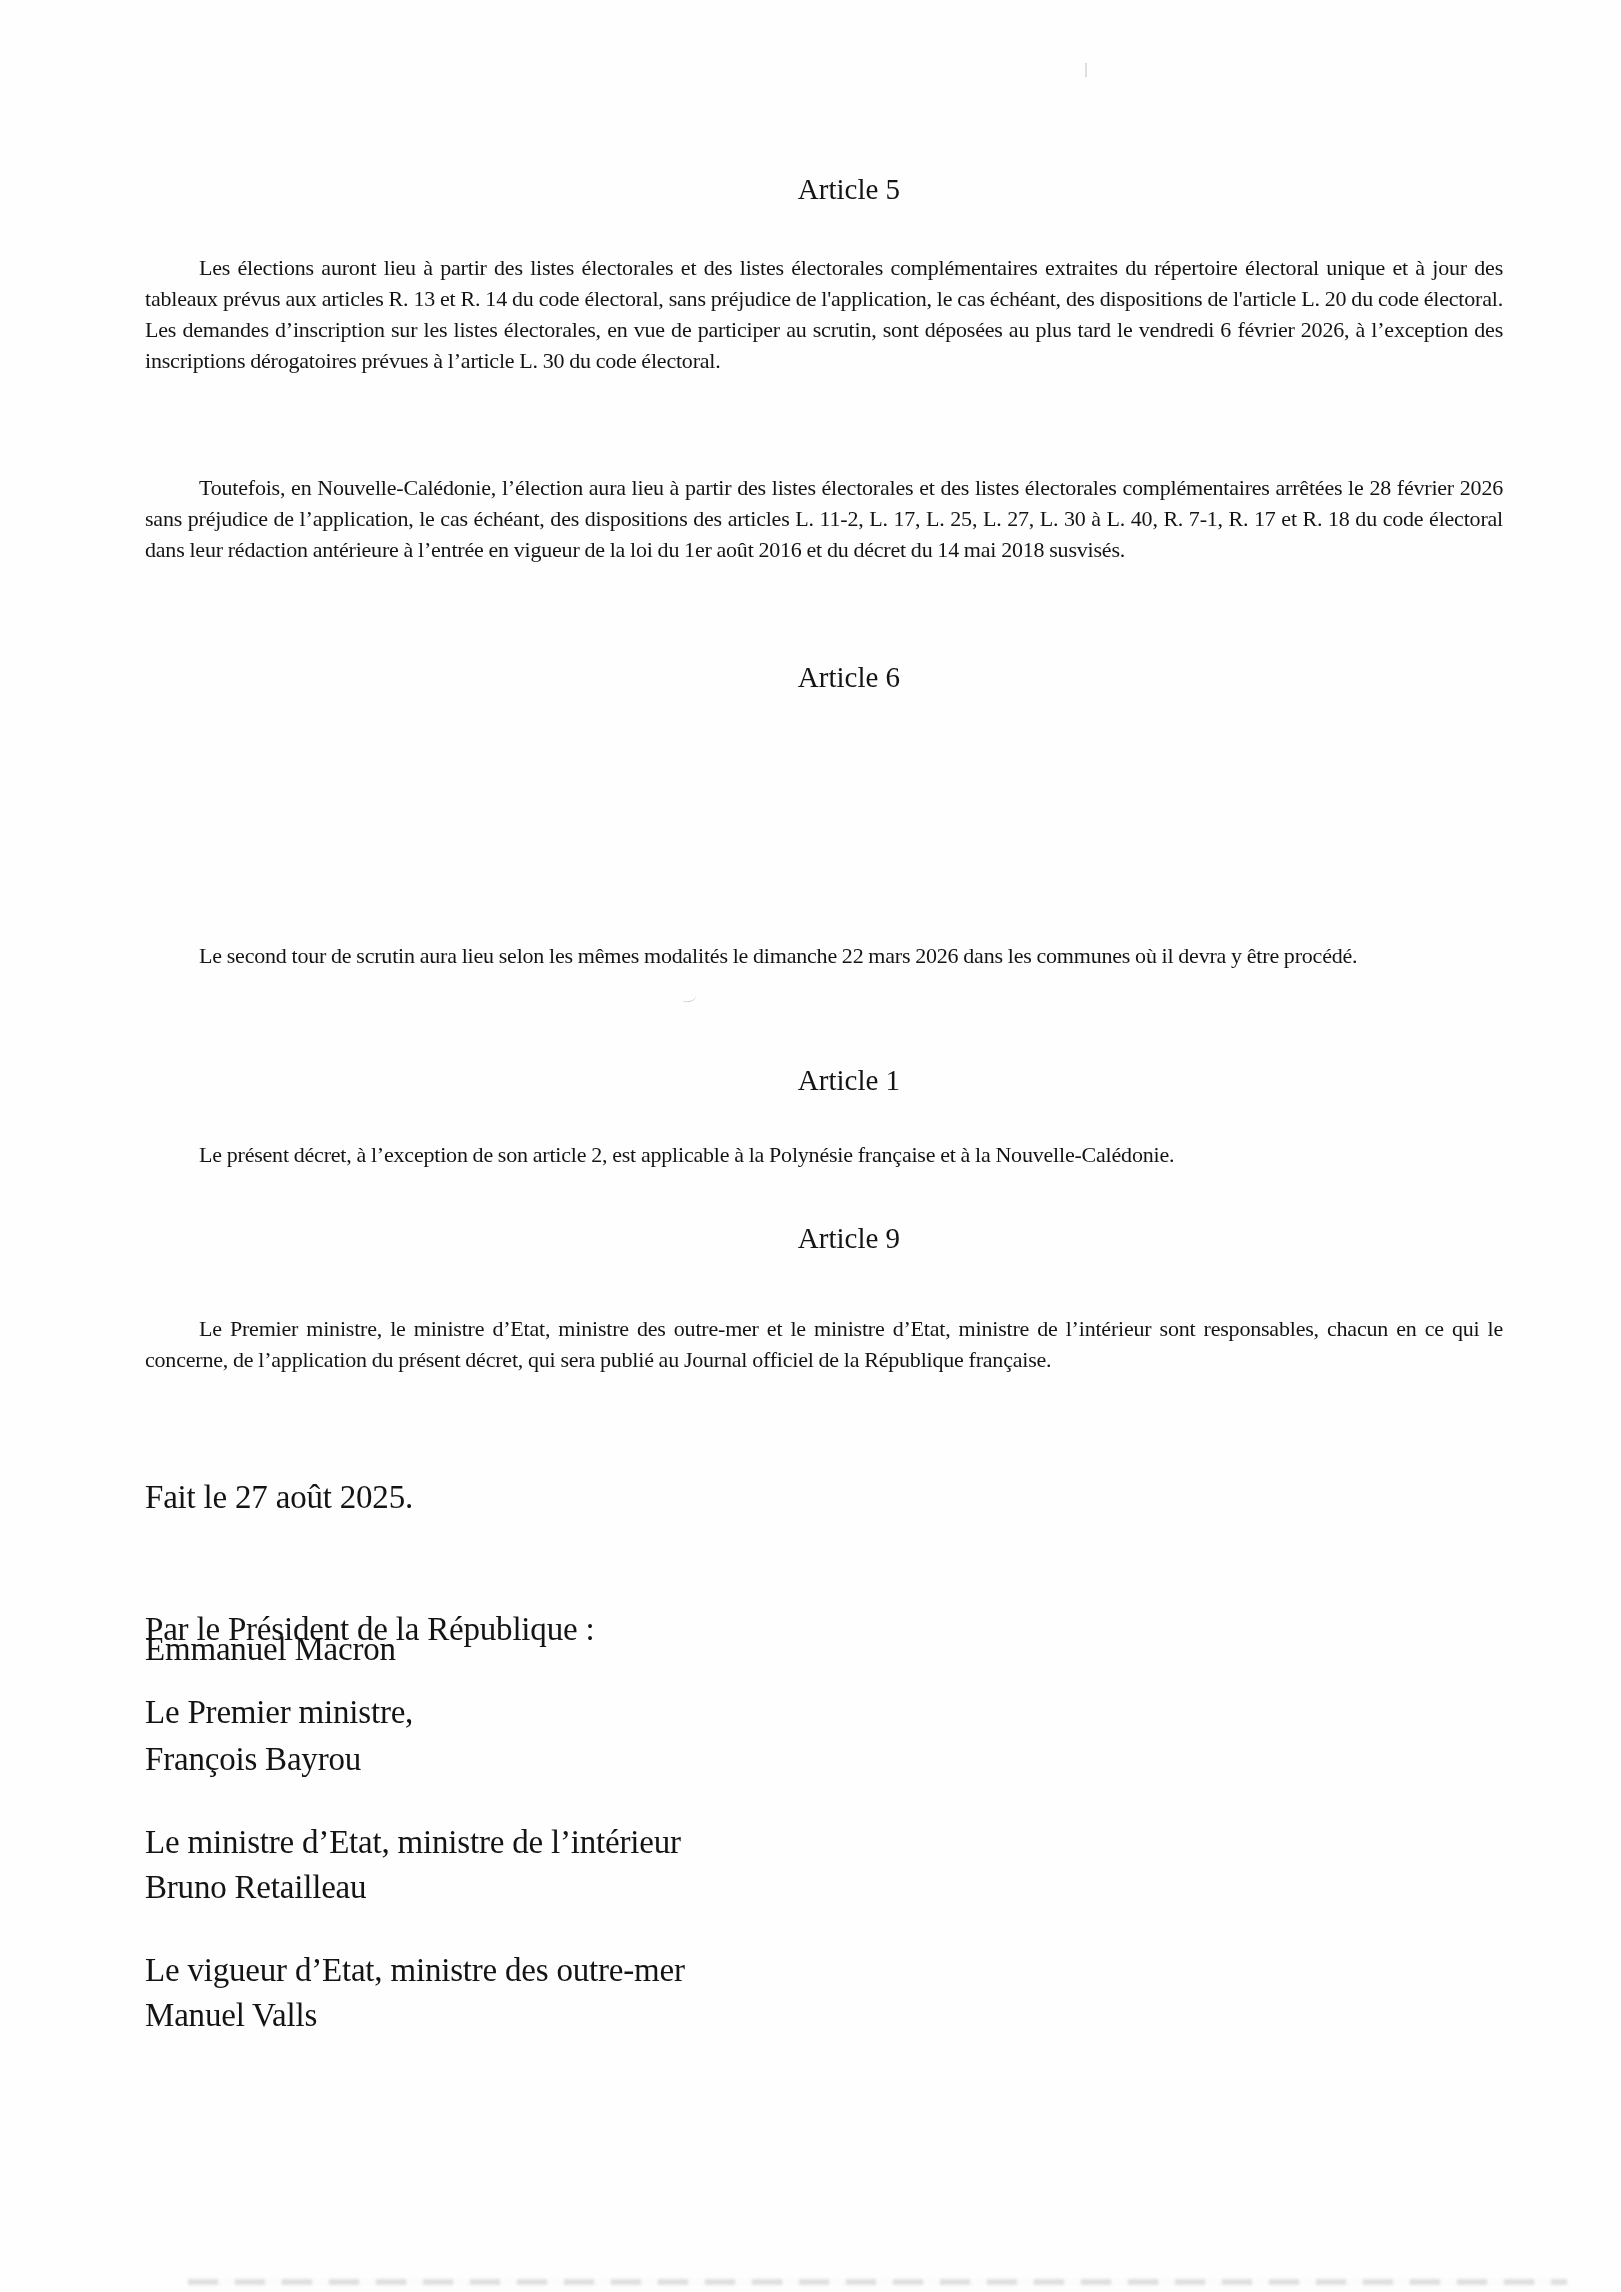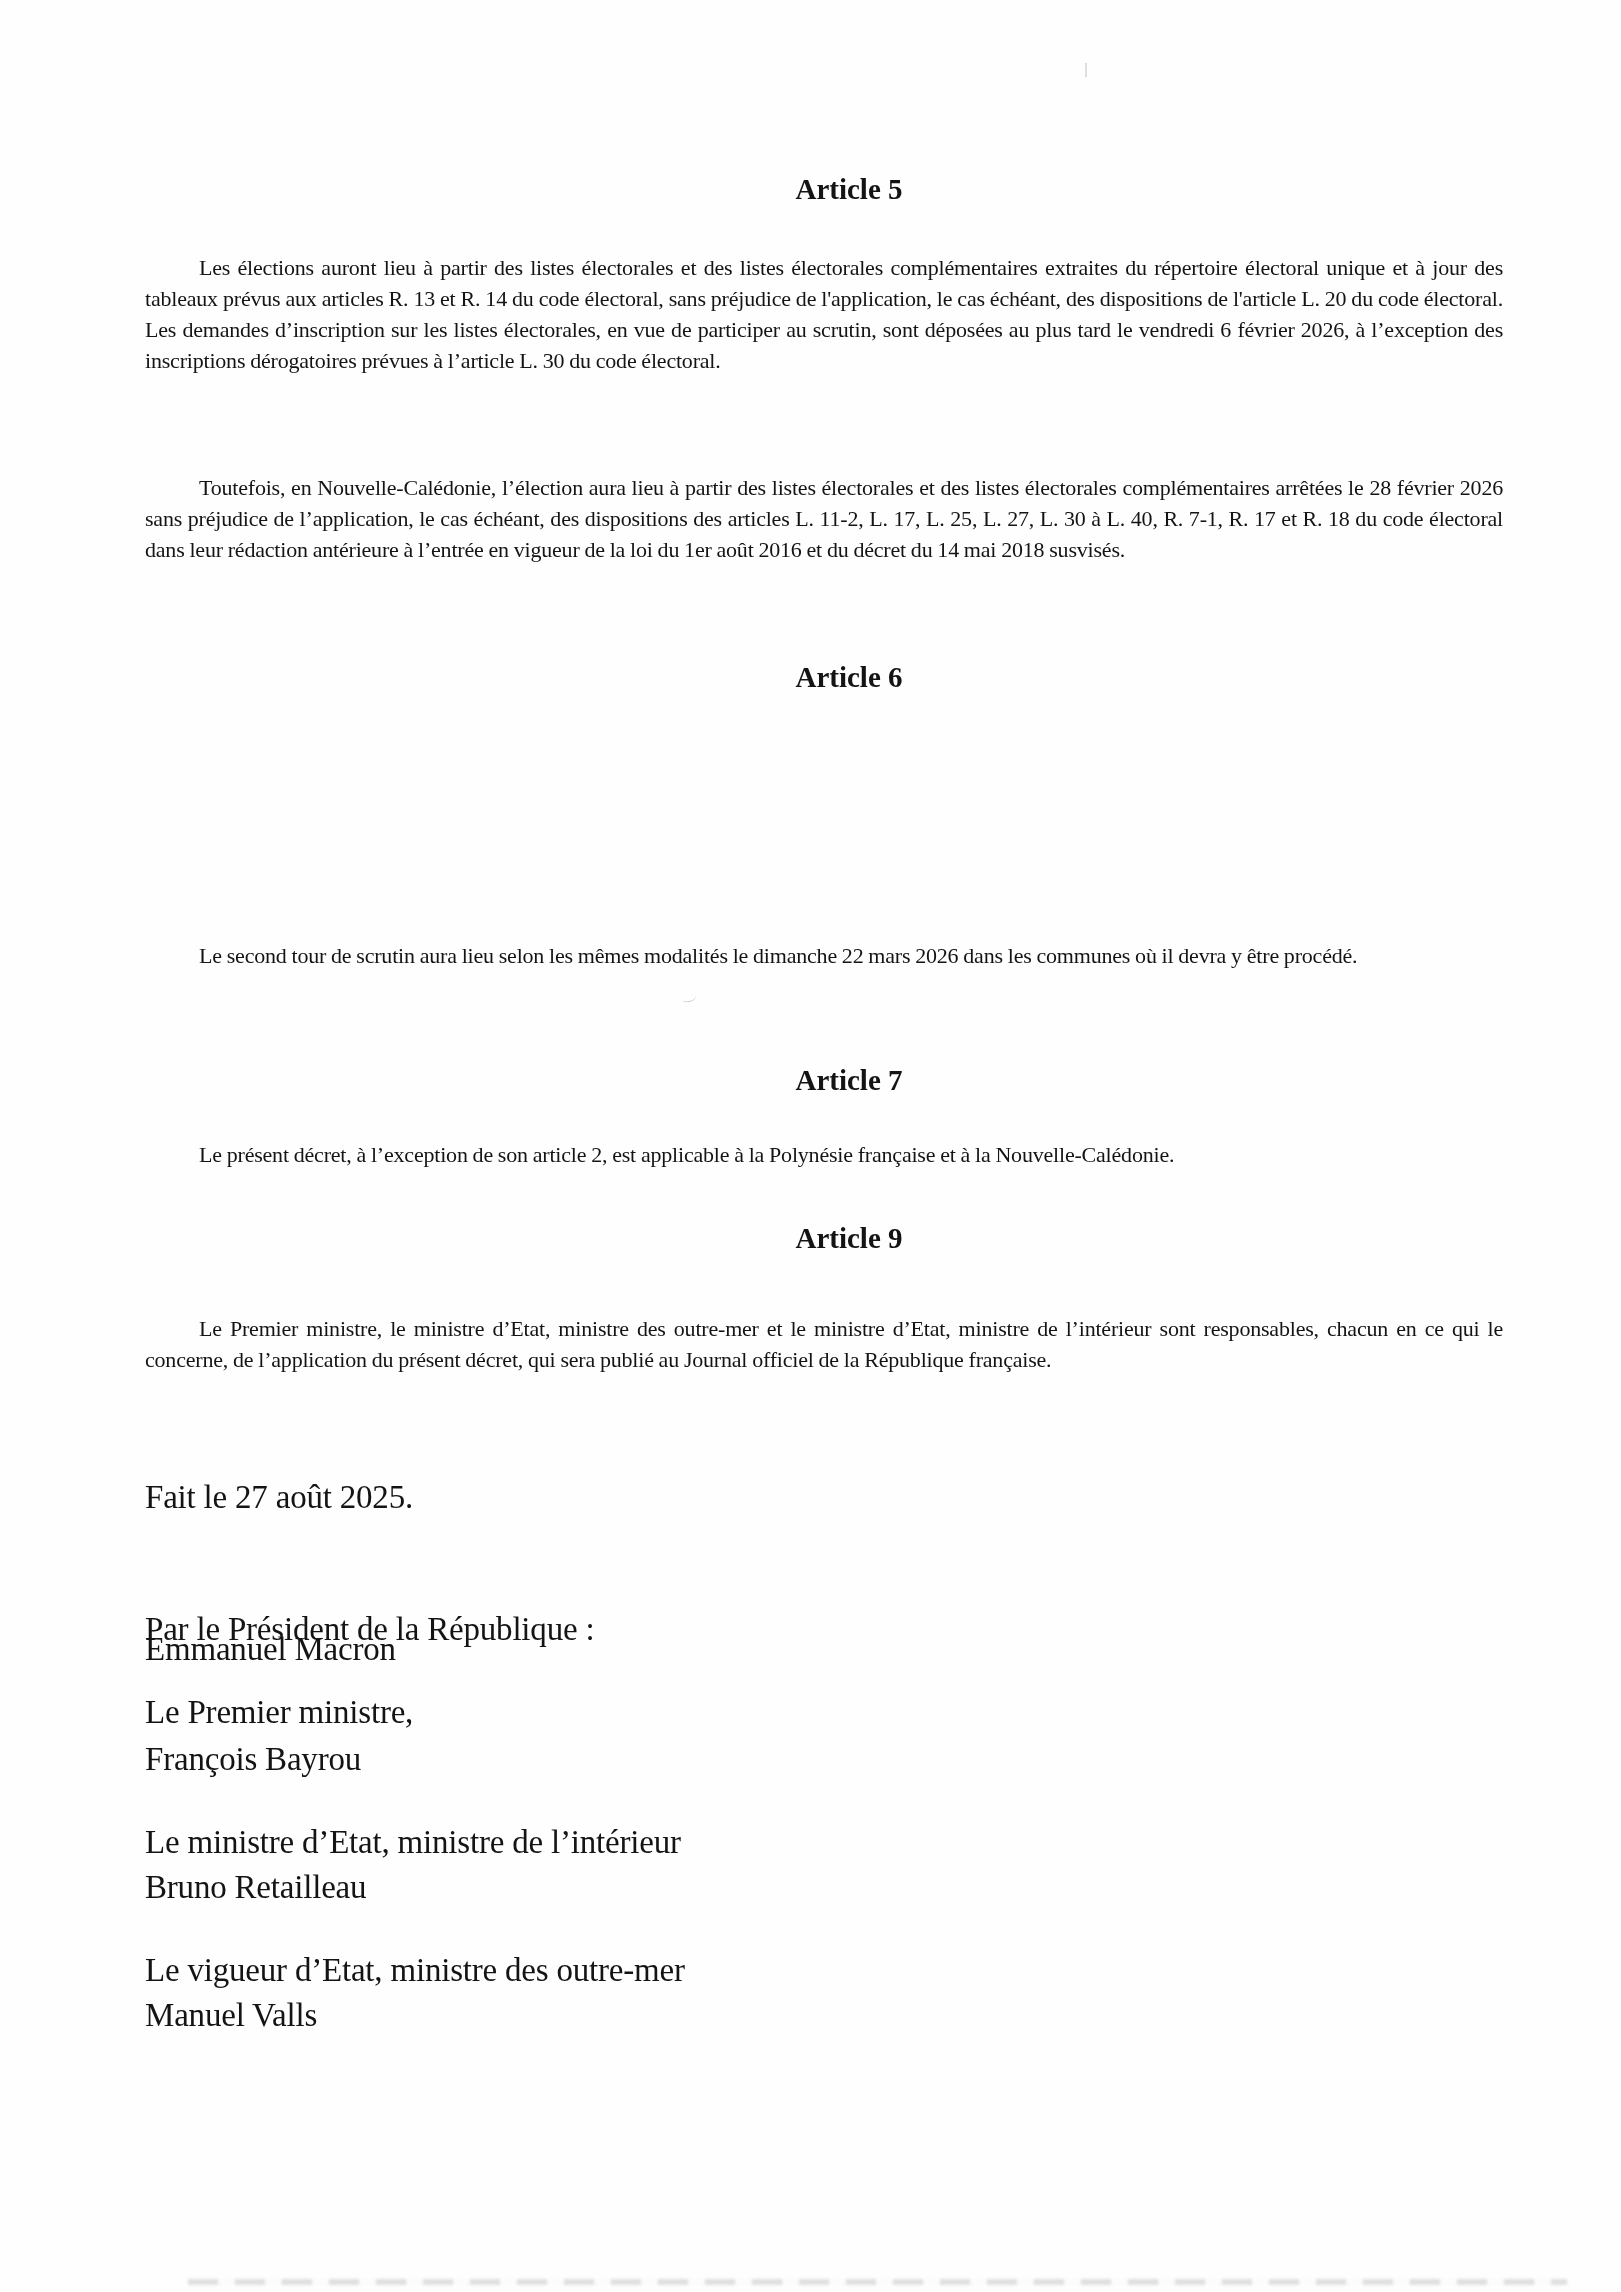--- a/index.html
+++ b/index.html
@@ -21,21 +21,21 @@
     left: 145px;
     top: 0;
     width: 1358px;
     height: 100%;
   }
   .article-heading {
     position: absolute;
     left: 0;
     width: 100%;
     text-align: center;
-    font-weight: bold;
+    font-weight: normal;
     font-size: 29px;
     line-height: 34px;
     transform: translateX(25px);
     white-space: nowrap;
   }
   .para {
     position: absolute;
     left: 0;
     width: 100%;
     font-size: 22px;
@@ -100,21 +100,21 @@
   <div class="column">
 
     <h2 class="article-heading" style="top:148px">Article 5</h2>
     <p class="para" style="top:230px">Les élections auront lieu à partir des listes électorales et des listes électorales complémentaires extraites du répertoire électoral unique et à jour des tableaux prévus aux articles R. 13 et R. 14 du code électoral, sans préjudice de l'application, le cas échéant, des dispositions de l'article L. 20 du code électoral. Les demandes d’inscription sur les listes électorales, en vue de participer au scrutin, sont déposées au plus tard le vendredi 6 février 2026, à l’exception des inscriptions dérogatoires prévues à l’article L. 30 du code électoral.</p>
     <p class="para" style="top:450px">Toutefois, en Nouvelle-Calédonie, l’élection aura lieu à partir des listes électorales et des listes électorales complémentaires arrêtées le 28 février 2026 sans préjudice de l’application, le cas échéant, des dispositions des articles L. 11-2, L. 17, L. 25, L. 27, L. 30 à L. 40, R. 7-1, R. 17 et R. 18 du code électoral dans leur rédaction antérieure à l’entrée en vigueur de la loi du 1er août 2016 et du décret du 14 mai 2018 susvisés.</p>
 
     <h2 class="article-heading" style="top:636px">Article 6</h2>
 
     <p class="para" style="top:918px">Le second tour de scrutin aura lieu selon les mêmes modalités le dimanche 22 mars 2026 dans les communes où il devra y être procédé.</p>
 
-    <h2 class="article-heading" style="top:1039px">Article 7</h2>
+    <h2 class="article-heading" style="top:1039px">Article 1</h2>
     <p class="para" style="top:1117px">Le présent décret, à l’exception de son article 2, est applicable à la Polynésie française et à la Nouvelle-Calédonie.</p>
 
     <h2 class="article-heading" style="top:1197px">Article 9</h2>
     <p class="para" style="top:1291px">Le Premier ministre, le ministre d’Etat, ministre des outre-mer et le ministre d’Etat, ministre de l’intérieur sont responsables, chacun en ce qui le concerne, de l’application du présent décret, qui sera publié au Journal officiel de la République française.</p>
 
     <div class="line" style="top:1482px">Fait le 27 août 2025.</div>
 
     <div class="line" style="top:1634px">Emmanuel Macron</div>
     <div class="line" style="top:1614px">Par le Président de la République :</div>
 

